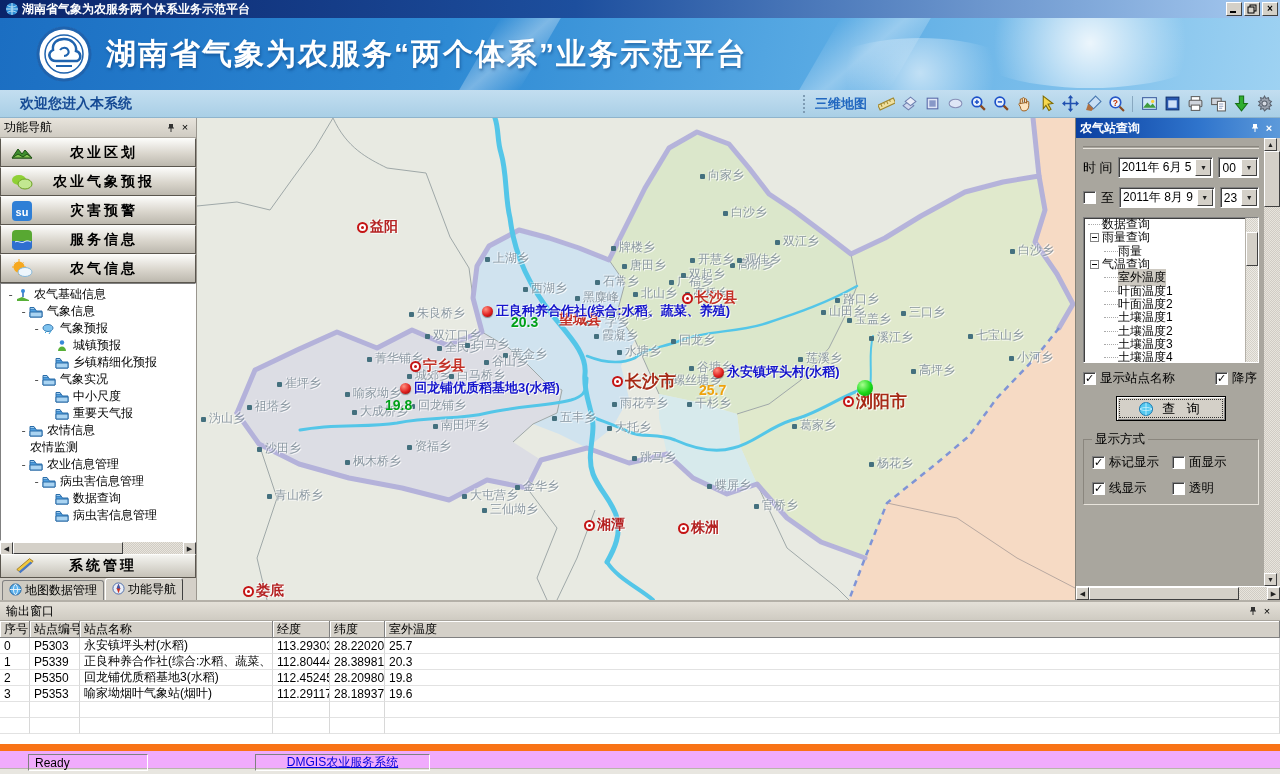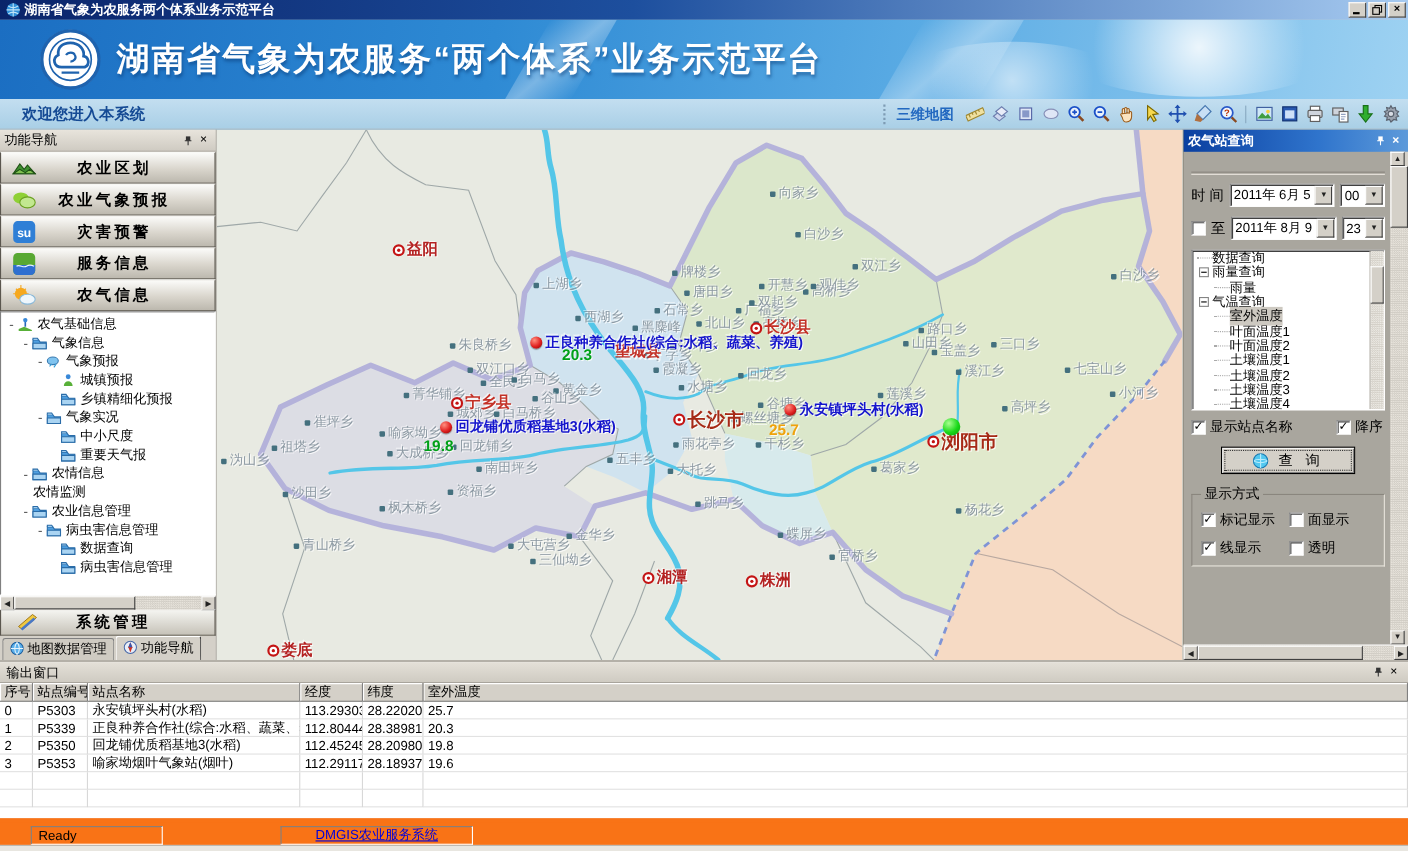--- a/index.html
+++ b/index.html
@@ -83,21 +83,21 @@
   .stn-label{position:absolute;color:#1515cc;font-weight:bold;font-size:13px;white-space:nowrap;
     text-shadow:1px 1px 0 rgba(255,255,255,.8),-1px -1px 0 rgba(255,255,255,.6);}
   .stn-value{position:absolute;font-weight:bold;font-size:14px;white-space:nowrap;
     text-shadow:1px 1px 0 rgba(255,255,255,.8);}
   .greendot{position:absolute;width:16px;height:16px;border-radius:50%;
     background:radial-gradient(circle at 35% 30%,#a8ff90,#18d818 55%,#079a07);}
   
   .rpanel{width:205px;flex:0 0 205px;display:flex;flex-direction:column;background:#a9a69e;border-left:1px solid #858278;}
   .phead-blue{background:linear-gradient(90deg,#0a3fa0,#2f74cc 60%,#5d9ada);color:#fff;font-weight:bold;}
   .rbody{flex:1 1 auto;display:flex;min-height:0;}
-  .rcontent{flex:1 1 auto;padding:16px 5px 0 7px;overflow:hidden;}
+  .rcontent{flex:1 1 auto;padding:6px 5px 0 7px;overflow:hidden;}
   .vscroll{width:16px;flex:0 0 16px;display:flex;flex-direction:column;background:#d4d0c8;}
   .vscroll .strack{flex:1;}
   .divider{height:3px;border-top:1px solid #8a867e;border-bottom:1px solid #e8e4dc;margin:2px 0 8px 0;}
   .frow{display:flex;align-items:center;margin-bottom:9px;gap:5px;}
   .flabel{font-size:13px;white-space:nowrap;}
   .combo{height:21px;background:#fff;border:1px solid;border-color:#808080 #fff #fff #808080;
     box-shadow:inset 1px 1px 0 #404040;display:flex;align-items:center;}
   .combo .cval{flex:1;padding:0 3px;font-size:12px;white-space:nowrap;overflow:hidden;}
   .combo .cbtn{width:16px;height:17px;margin:1px;background:#d4d0c8;border:1px solid;border-color:#fff #404040 #404040 #fff;
     display:flex;align-items:center;justify-content:center;font-size:7px;color:#222;flex:0 0 16px;}
@@ -107,21 +107,21 @@
   .rtrow .rexp{width:9px;height:9px;border:1px solid #848484;margin:0 3px 0 2px;flex:0 0 9px;position:relative;background:#fff;}
   .rtrow .rexp::after{content:"";position:absolute;left:1px;top:3px;width:5px;height:1px;background:#000;}
   .rtrow .noexp{width:14px;flex:0 0 14px;border-bottom:1px dotted #aaa;height:1px;margin-right:0;}
   .rtrow.sel .rtlabel{background:#cdc9c1;}
   .rtree .innerscroll{position:absolute;right:0;top:0;bottom:0;width:13px;background:repeating-conic-gradient(#eceae4 0 25%,#d4d0c8 0 50%) 0 0/2px 2px;border-left:1px solid #b4b0a8;}
   .rtree .innerscroll .sthumb{left:0;right:0;top:14px;height:34px;}
   .cb{width:13px;height:13px;background:#fff;border:1px solid;border-color:#808080 #fff #fff #808080;
     box-shadow:inset 1px 1px 0 #404040;display:inline-flex;align-items:center;justify-content:center;
     font-size:11px;font-weight:bold;color:#000;flex:0 0 13px;line-height:1;}
   .cbrow{display:flex;align-items:center;gap:4px;font-size:12.5px;}
-  .querybtn{width:122px;height:25px;margin:9px auto 10px auto;background:#d4d0c8;
+  .querybtn{width:110px;height:25px;margin:9px auto 10px auto;background:#d4d0c8;
     border:1px solid #000;box-shadow:inset 1px 1px 0 #fff,inset -1px -1px 0 #808080;
     display:flex;align-items:center;justify-content:center;gap:8px;font-size:13px;letter-spacing:4px;position:relative;}
   .querybtn::after{content:"";position:absolute;inset:2px;border:1px dotted #333;}
   .querybtn svg{width:16px;height:16px;}
   fieldset{border:1px solid;border-color:#8a867e #e8e4dc #e8e4dc #8a867e;margin:0 0 10px 0;padding:4px 6px 7px 8px;}
   fieldset legend{font-size:12.5px;padding:0 3px;display:flex;align-items:center;gap:4px;}
   .optgrid{display:grid;grid-template-columns:1fr 1fr;row-gap:9px;margin-top:2px;}
   .spinrow{display:flex;align-items:center;margin:8px 0 10px 0;}
   .spinbox{width:92px;height:20px;margin-left:14px;background:#cdc9c1;border:1px solid;border-color:#808080 #fff #fff #808080;
     box-shadow:inset 1px 1px 0 #404040;display:flex;align-items:center;}
@@ -136,21 +136,21 @@
   .output{height:144px;flex:0 0 144px;display:flex;flex-direction:column;background:#fff;border-top:2px solid #b4b0a8;}
   .outhead{height:19px;flex:0 0 19px;background:linear-gradient(#e4e0d8,#cfcbc2);display:flex;align-items:center;padding:0 6px;border-bottom:1px solid #a8a49c;}
   .grid{flex:1;display:flex;flex-direction:column;background:#fff;overflow:hidden;}
   .grow{display:grid;grid-template-columns:30px 50px 193px 57px 55px 1fr;height:17px;flex:0 0 17px;}
   .grow.head{background:#d4d0c8;font-weight:normal;}
   .grow.head .gc{border-right:1px solid #808080;border-bottom:1px solid #808080;box-shadow:inset 1px 1px 0 #fff;}
   .gc{padding:1px 4px;font-size:12px;white-space:nowrap;overflow:hidden;display:flex;align-items:center;}
   .grow.body{height:16px;flex:0 0 16px;}
   .grow.body .gc{border-right:1px solid #d8d8d8;border-bottom:1px solid #e2e2e2;}
   
-  .statusbar{height:24px;flex:0 0 24px;background:#f97316;border-top:4px solid #f97316;position:relative;font-size:12px;}
+  .statusbar{height:24px;flex:0 0 24px;background:#f0abfc;border-top:7px solid #f97316;position:relative;font-size:12px;}
   .statusbar .scell{position:absolute;top:3px;height:17px;display:flex;align-items:center;padding:0 6px;
     border:1px solid;border-color:#808080 #fff #fff #808080;}
   .bottomstrip{height:6px;flex:0 0 6px;background:#e8e6e0;border-top:1px solid #b8b4ac;}
   .link{color:#0000dd;text-decoration:underline;}
 </style>
 </head>
 <body>
 
 <div class="win">
 

